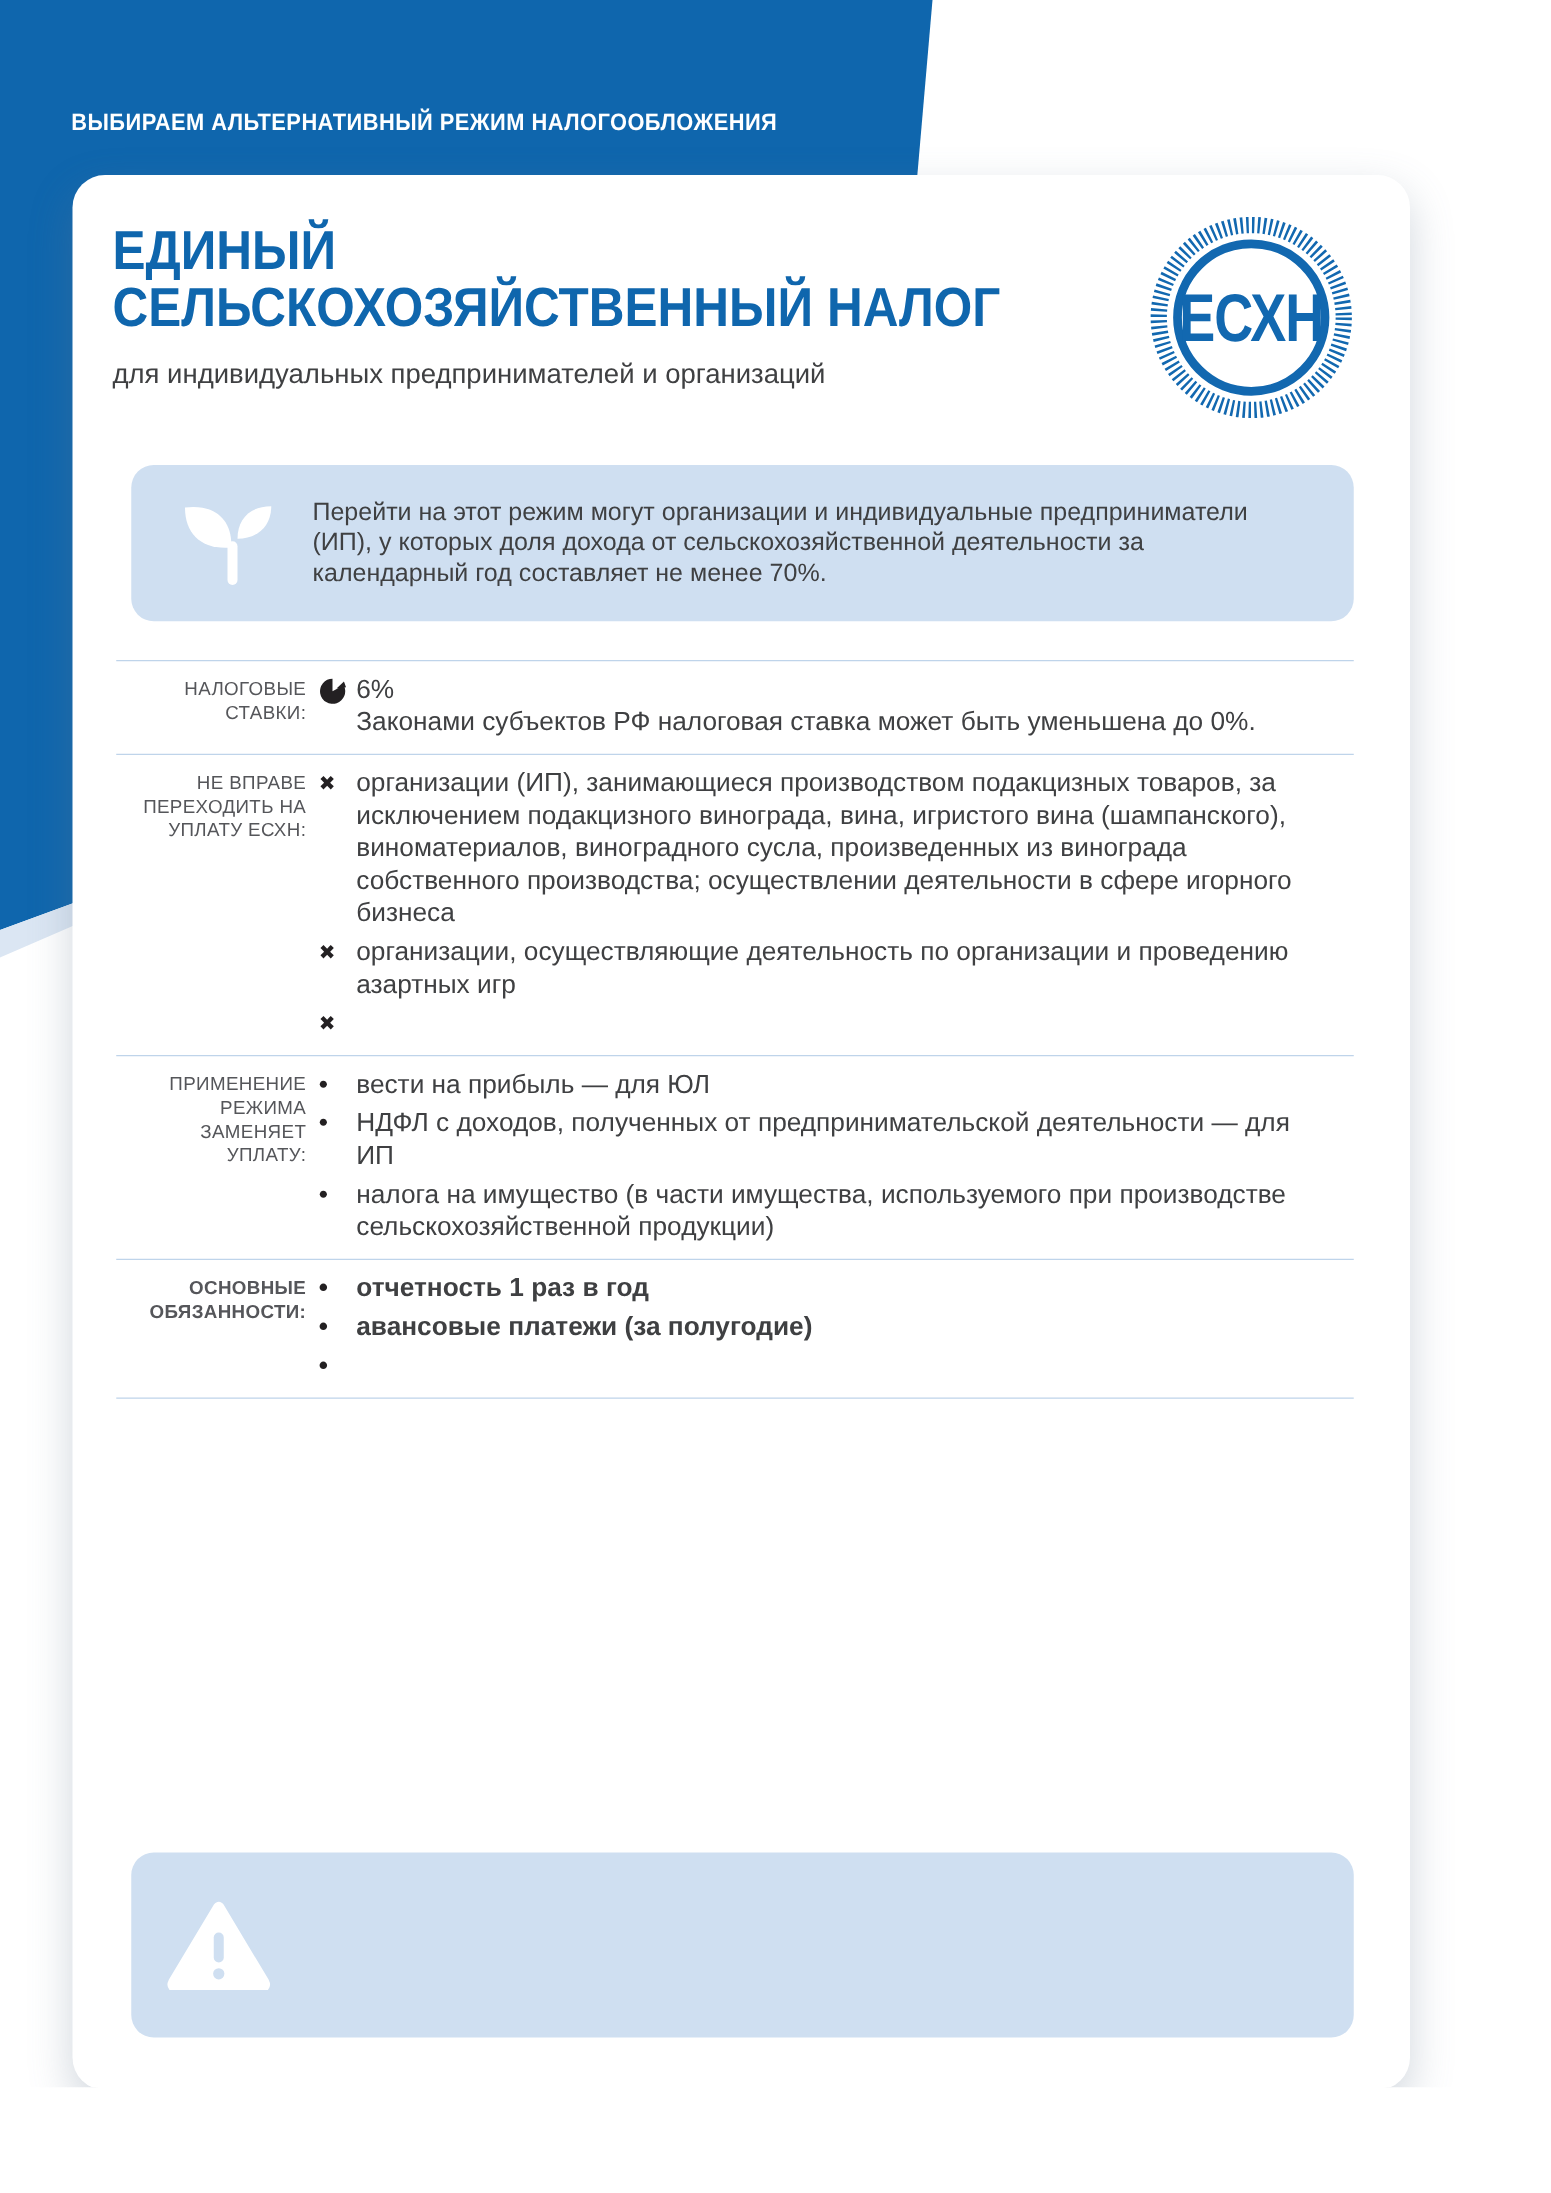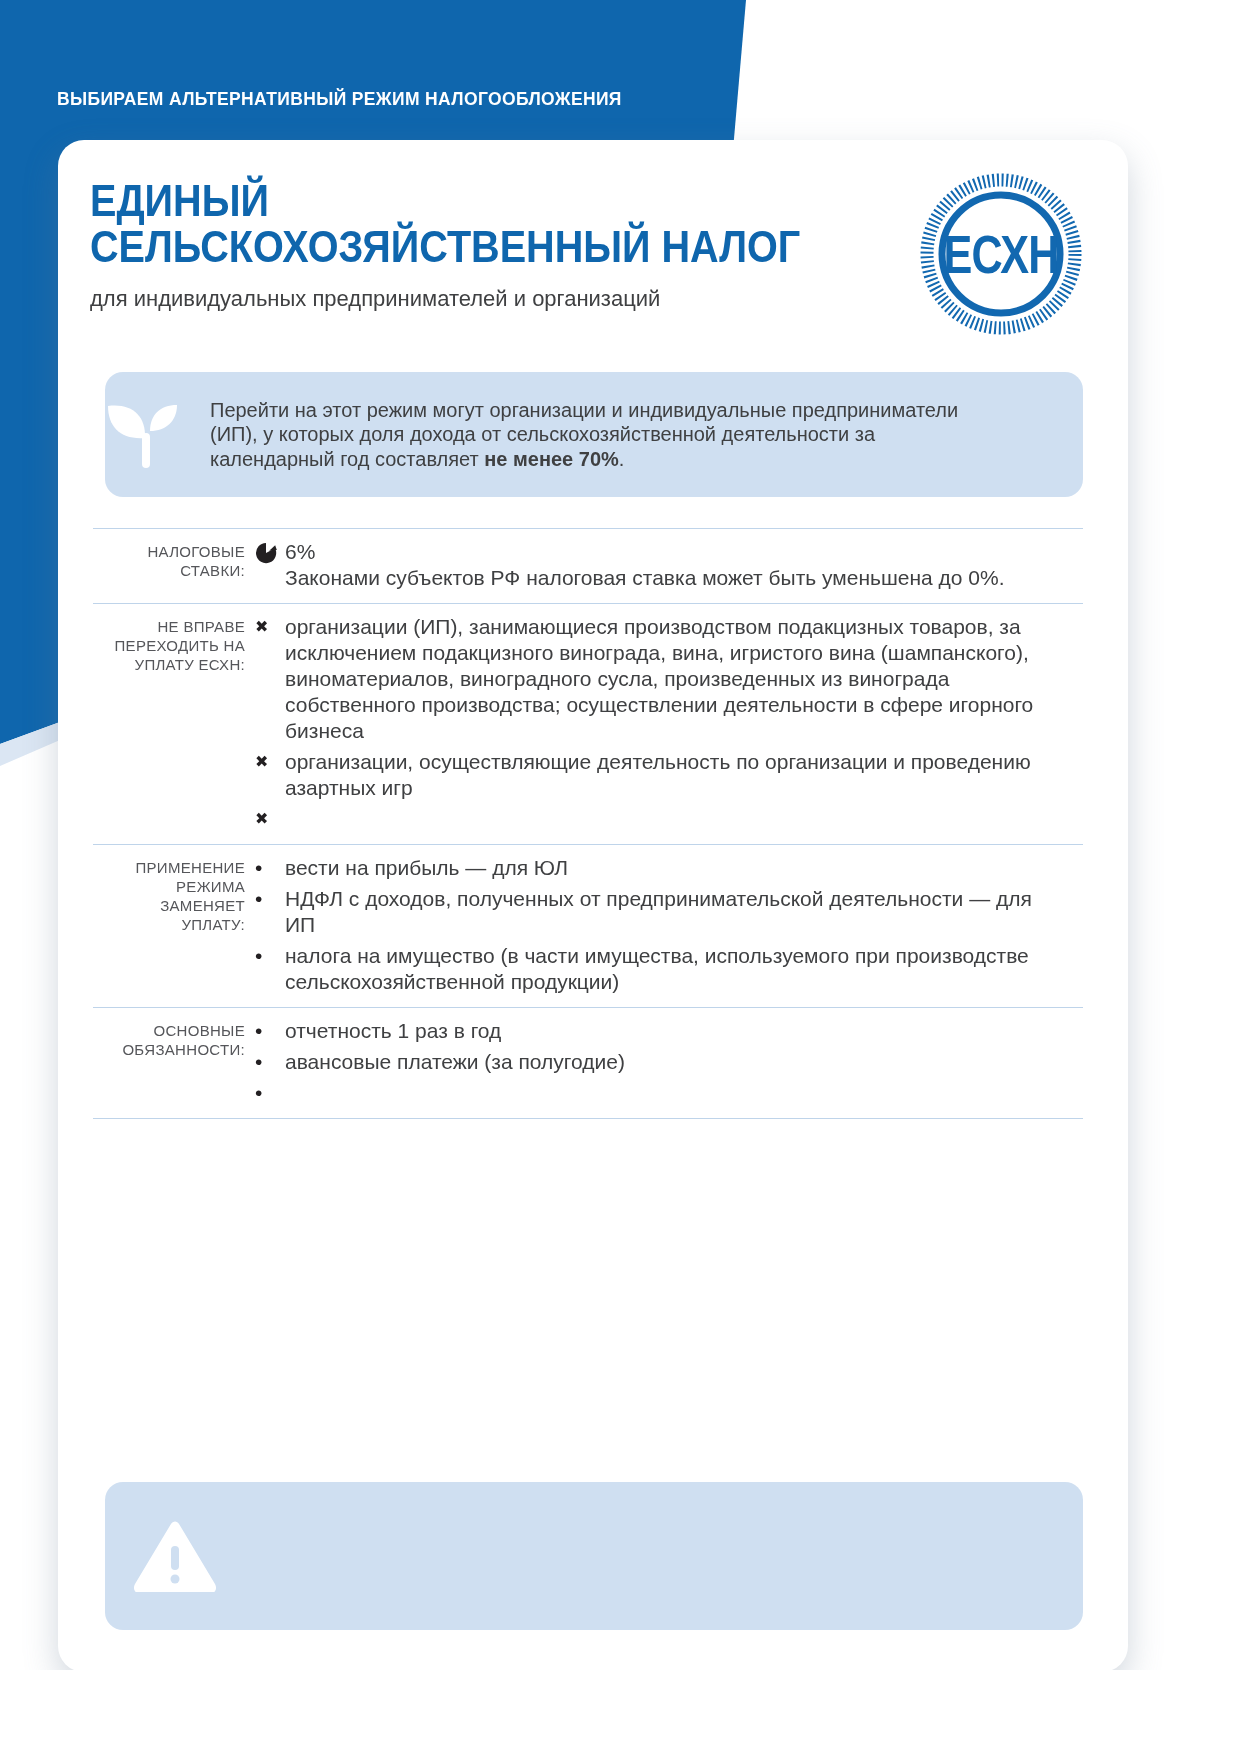--- a/index.html
+++ b/index.html
@@ -22,28 +22,28 @@
     position:absolute; left:32px; top:38px; margin:0; color:#0f66ad;
     font-size:44px; line-height:46px; font-weight:bold; letter-spacing:0;
     transform:scaleX(.9); transform-origin:0 0; white-space:pre-line;
   }
   .subtitle { position:absolute; left:32px; top:146px; font-size:22px; color:#3f4042; }
   .badge { position:absolute; left:857px; top:28px; }
   .panel {
     position:absolute; left:47px; width:978px; background:#cfdff1; border-radius:18px;
     display:flex; align-items:center; box-sizing:border-box;
   }
-  .intro-box { top:232px; height:125px; }
+  .intro-box { top:232px; height:125px; padding-left:40px; }
   .intro-text { margin-left:27px; font-size:20px; line-height:24.5px; color:#3f4042; white-space:pre-line; }
-  .intro-text b { font-weight:bold; }
+  .intro-text b { font-weight:normal; }
   .warn-box { top:1342px; height:148px; padding-left:28px; }
   .warn-text { margin-left:20px; font-size:20px; line-height:24.5px; color:#3f4042; white-space:pre-line; }
   .sections { position:absolute; left:35px; top:388px; width:990px; }
   .section { display:flex; border-top:1.5px solid #bfd4ea; }
-  .section.last { border-bottom:1.5px solid #bfd4ea; }
+  .section.last { border-bottom:1.5px solid #bfd4ea;font-weight:bold; }
   .sec-label {
     width:152px; flex:none; text-align:right; padding-top:13px;
     font-size:15px; line-height:19px; color:#55565a; letter-spacing:.3px; white-space:pre-line;
   }
   .sec-items { flex:1; padding:10px 0 12px; }
   .sec-item { display:flex; align-items:flex-start; margin-bottom:5px; }
   .sec-item:last-child { margin-bottom:0; }
   .marker { width:30px; flex:none; margin-left:10px; line-height:26px; text-align:left; }
   .marker.cross { font-family:"DejaVu Sans",sans-serif; font-size:16px; font-weight:bold; color:#232022; }
   .marker.dot { font-size:21px; color:#232022; }

